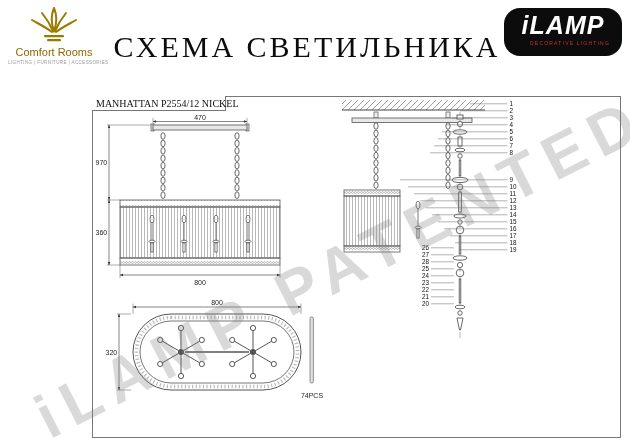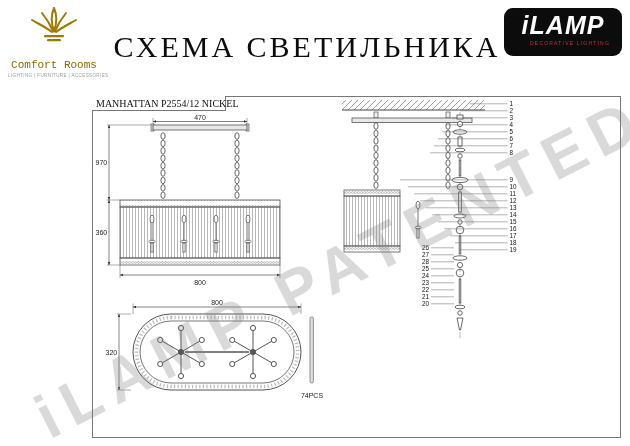--- a/index.html
+++ b/index.html
@@ -3,28 +3,28 @@
 <meta charset="utf-8">
 <style>
   *{box-sizing:border-box;margin:0;padding:0}
   html,body{background:#fff}
   .page{position:relative;width:630px;height:446px;background:#fff;overflow:hidden;
         font-family:"Liberation Sans",sans-serif;color:#111}
 
   
   .brand{position:absolute;left:8px;top:5px;width:92px;text-align:center;z-index:2}
   .brand svg{display:block;margin:0 auto}
-  .brand-name{font-family:Liberation Mono, monospace;font-size:11px;color:#8a6a00;margin-top:14px;white-space:nowrap}
+  .brand-name{font-family:Liberation Sans, sans-serif;font-size:11px;color:#8a6a00;margin-top:1px;white-space:nowrap}
   .brand-tagline{font-size:4.5px;color:#9a9a9a;letter-spacing:.4px;margin-top:2px;white-space:nowrap}
 
   .title{position:absolute;left:0;right:16px;top:30px;text-align:center;z-index:1;
          font-family:"Liberation Serif",serif;font-size:30px;letter-spacing:3px;color:#0c0c0c;white-space:nowrap}
 
   .ilamp{position:absolute;right:8px;top:8px;width:118px;height:48px;background:#0c0c0c;
-         border-radius:9px;z-index:2;padding-top:4px}
+         border-radius:16px;z-index:2;padding-top:4px}
   .ilamp-text{color:#fff;font-style:italic;font-weight:bold;font-size:25px;line-height:1.05;
               text-align:center;letter-spacing:1px}
   .ilamp-sub{color:#cc3333;font-size:5px;letter-spacing:1.2px;text-align:right;padding-right:12px;margin-top:2px}
 
   
   .main-box{position:absolute;left:92px;top:96px;width:529px;height:342px;border:1px solid #777;background:#fff}
   .spec-table{position:absolute;left:92px;top:96px;display:flex;z-index:2;
               font-family:"Liberation Serif",serif;font-size:10px;color:#111}
   .spec-cell{border-right:1px solid #777;border-bottom:1px solid #777;background:#fff;
              padding:2px 4px 1px;text-align:center;white-space:nowrap}

